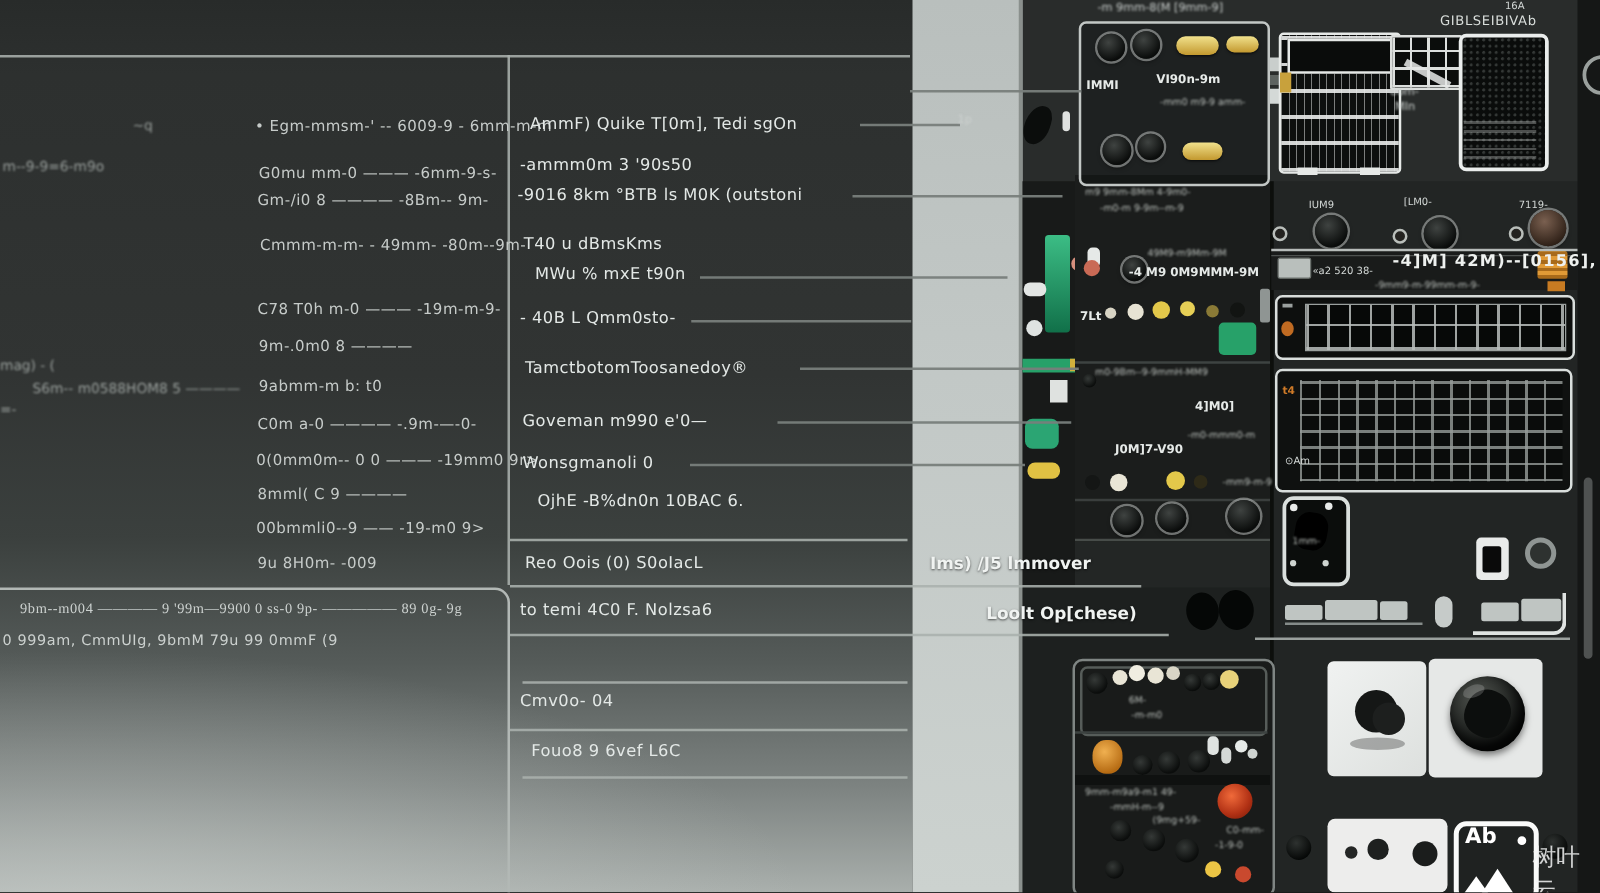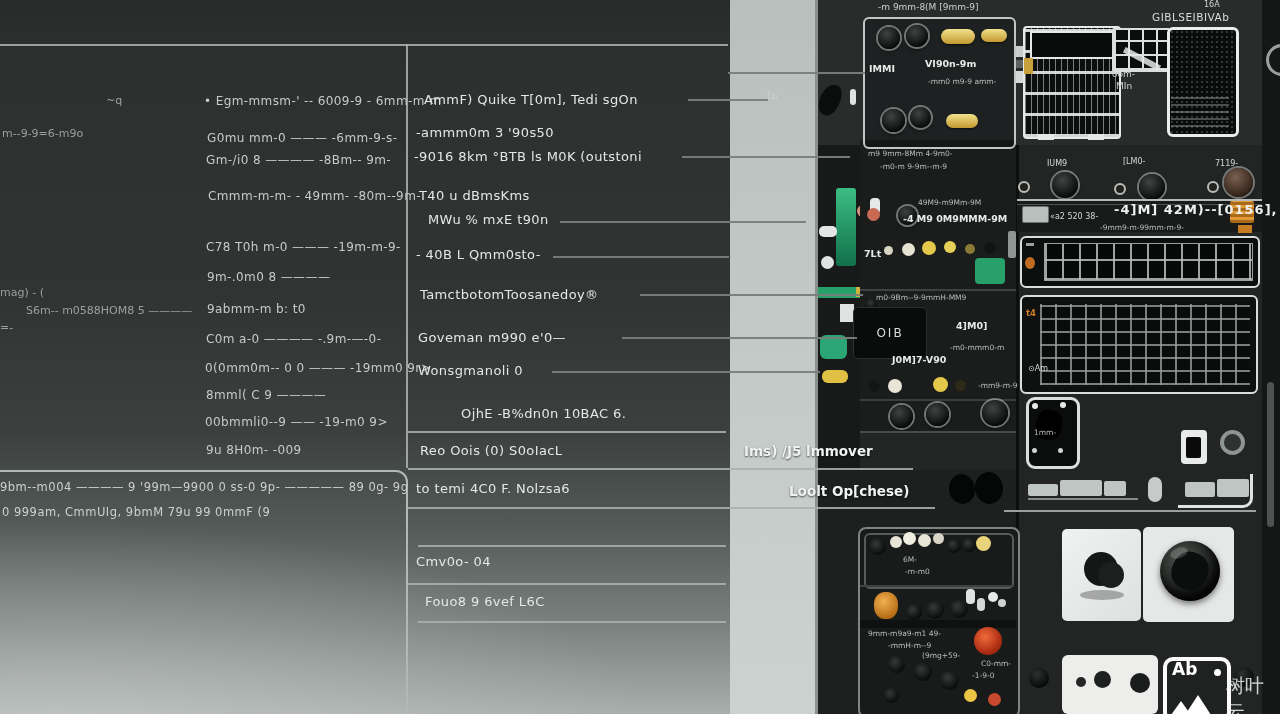--- a/index.html
+++ b/index.html
@@ -107,23 +107,20 @@
   <div class="dot" style="left:884px;top:246px;width:9px;height:9px;background:#d8d4c4"></div>
   <div class="dot" style="left:902px;top:243px;width:13px;height:13px;background:#e7e3d3"></div>
   <div class="dot" style="left:922px;top:241px;width:14px;height:14px;background:#e3c84a"></div>
   <div class="dot" style="left:944px;top:241px;width:12px;height:12px;background:#e6cf56"></div>
   <div class="dot" style="left:965px;top:244px;width:10px;height:10px;background:#8a7a36"></div>
   <div class="dot" style="left:984px;top:242px;width:12px;height:12px;background:#121412"></div>
   <div class="a" style="left:975px;top:258px;width:30px;height:26px;background:#27a169;border-radius:4px"></div>
   <div class="a" style="left:1008px;top:231px;width:8px;height:27px;background:#8f9593;border-radius:2px"></div>
   <div class="a" style="left:860px;top:289px;width:156px;height:2px;background:#3e4341"></div>
   <div class="kd" style="left:866px;top:299px;width:11px;height:11px"></div>
-  <div class="a oib">
-      <span>OIB</span>
-    </div>
   <div class="dot" style="left:868px;top:380px;width:12px;height:12px;background:#141615"></div>
   <div class="dot" style="left:888px;top:379px;width:14px;height:14px;background:#e9e5d6"></div>
   <div class="dot" style="left:933px;top:377px;width:15px;height:15px;background:#e3c84a"></div>
   <div class="dot" style="left:955px;top:380px;width:11px;height:11px;background:#2e2a18"></div>
   <div class="a" style="left:860px;top:399px;width:156px;height:2px;background:rgba(90,96,93,.5)"></div>
   <div class="kr" style="left:890px;top:405px;width:23px;height:23px"></div>
   <div class="kr" style="left:926px;top:403px;width:23px;height:23px"></div>
   <div class="kr" style="left:982px;top:400px;width:26px;height:26px"></div>
   <div class="a" style="left:860px;top:431px;width:156px;height:2px;background:#474c49"></div>
   <div class="a" style="left:860px;top:433px;width:156px;height:37px;background:#232625"></div>
@@ -287,28 +284,28 @@
     <span class="lbl fc" style="left: 0px; top: 322px;">=-</span>
     <span class="lbl mc" style="left: 424px; top: 93px;">AmmF) Quike T[0m], Tedi sgOn</span>
     <span class="lbl mc" style="left: 416px; top: 126px;">-ammm0m 3  '90s50</span>
     <span class="lbl mc" style="left: 414px; top: 150px;">-9016 8km °BTB ls M0K (outstoni</span>
     <span class="lbl mc" style="left: 419px; top: 189px;">T40 u dBmsKms</span>
     <span class="lbl mc" style="left: 428px; top: 213px;">MWu % mxE t90n</span>
     <span class="lbl mc" style="left: 416px; top: 248px;">- 40B L Qmm0sto-</span>
     <span class="lbl mc" style="left: 420px; top: 288px;">TamctbotomToosanedoy®</span>
     <span class="lbl mc" style="left: 418px; top: 331px;">Goveman m990 e'0—</span>
     <span class="lbl mc" style="left: 418px; top: 364px;">Wonsgmanoli 0</span>
-    <span class="lbl mc" style="left: 430px; top: 407px; margin-left: 31px;">OjhE -B%dn0n 10BAC 6.</span>
+    <span class="lbl mc" style="left: 430px; top: 395px;">OjhE -B%dn0n 10BAC 6.</span>
     <span class="lbl mc" style="left: 420px; top: 444px;">Reo Oois (0) S0oIacL</span>
     <span class="lbl mc" style="left: 416px; top: 482px;">to temi 4C0 F. Nolzsa6</span>
     <span class="lbl mc" style="left: 416px; top: 555px;">Cmv0o- 04</span>
     <span class="lbl mc" style="left: 425px; top: 595px;">Fouo8 9 6vef L6C</span>
     <span class="lbl wo" style="left: 744px; top: 444px;">Ims)   /J5 lmmover</span>
     <span class="lbl wo" style="left: 789px; top: 484px;">Loolt Op[chese)</span>
-    <span class="lbl bx" style="left: 0; top: 481px;">9bm--m004 ———— 9   '99m—9900 0 ss-0 9p- ————— 89 0g- 9g</span>
+    <span class="lbl bx" style="left: 16px; top: 481px; font-family: Liberation Serif, serif;">9bm--m004 ———— 9   '99m—9900 0 ss-0 9p- ————— 89 0g- 9g</span>
     <span class="lbl bx" style="left: 2px; top: 506px;">0 999am, CmmUIg, 9bmM 79u 99 0mmF (9</span>
     <span class="lbl ht2" style="left: 766px; top: 92px;">1p</span>
     <span class="lbl ht2" style="left: 878px; top: 3px;">-m 9mm-8(M   [9mm-9]</span>
     <span class="lbl ht" style="left: 1204px; top: 1px;">16A</span>
     <span class="lbl ht3" style="left: 1152px; top: 12px;">GIBLSEIBIVAb</span>
     <span class="lbl ht2" style="left: 1112px; top: 70px;">oom-</span>
     <span class="lbl ht2" style="left: 1116px; top: 82px;">MIn</span>
     <span class="lbl ht" style="left: 1047px; top: 160px;">IUM9</span>
     <span class="lbl ht" style="left: 1123px; top: 158px;">[LM0-</span>
     <span class="lbl ht" style="left: 1215px; top: 160px;">7119-</span>

